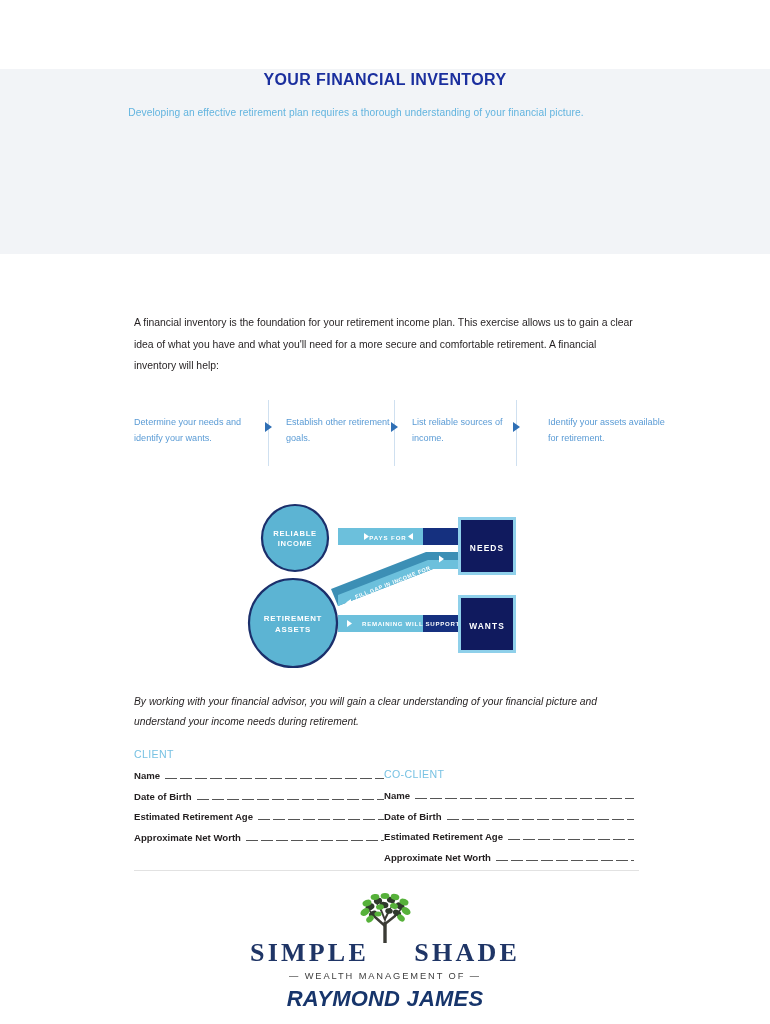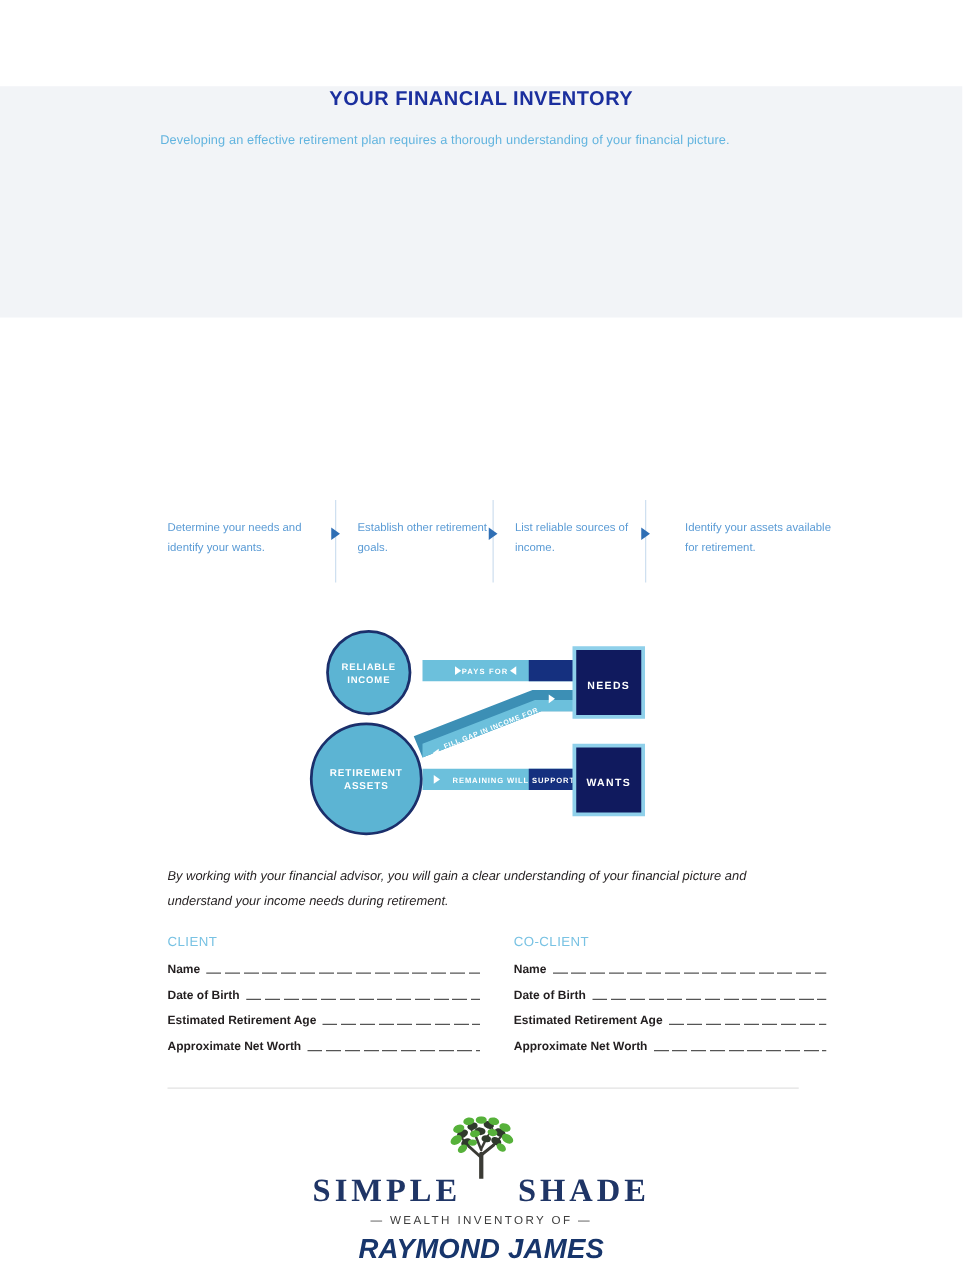--- a/index.html
+++ b/index.html
@@ -105,21 +105,21 @@
     width: 505px;
     font-size: 10.3px;
     line-height: 20px;
     font-style: italic;
     color: #231f20;
   }
 
   
   .form-col { position: absolute; top: 748px; width: 250px; }
   .form-col.left  { left: 134px; }
-  .form-col.right { left: 411px; }
+  .form-col.right { left: 384px; margin-top: 20px; }
   .col-head {
     font-size: 10.6px;
     color: #78c2e3;
     letter-spacing: .35px;
     margin-bottom: 10px;
   }
   .field {
     display: flex;
     align-items: flex-end;
     margin-bottom: 9.5px;
@@ -187,20 +187,21 @@
 </style>
 </head>
 <body>
 
 <div class="page">
 
   <div class="header-band"></div>
   <div class="header-title">YOUR FINANCIAL INVENTORY</div>
   <div class="header-sub">Developing an effective retirement plan requires a thorough understanding of your financial picture.</div>
 
+  <div class="intro">A financial inventory is the foundation for your retirement income plan. This exercise allows us to gain a clear idea of what you have and what you'll need for a more secure and comfortable retirement. A financial inventory will help:</div>
 
   <div class="steps">
     <div class="divider d0"></div>
     <div class="divider d1"></div>
     <div class="divider d2"></div>
 
     <div class="step-arrow a0"></div>
     <div class="step-arrow a1"></div>
     <div class="step-arrow a2"></div>
 
@@ -353,18 +354,18 @@
         </g>
       </svg>
     </div>
 
     <div class="logo-simple-shade">
       <span class="ss-left">SIMPLE</span>
       <span class="ss-gap"></span>
       <span class="ss-right">SHADE</span>
     </div>
 
-    <div class="logo-wm">— WEALTH INVENTORY OF —</div>
+    <div class="logo-wm">— WEALTH MANAGEMENT OF —</div>
 
     <div class="logo-rj">RAYMOND JAMES</div>
   </div>
 
 </div>
 
 </body></html>

